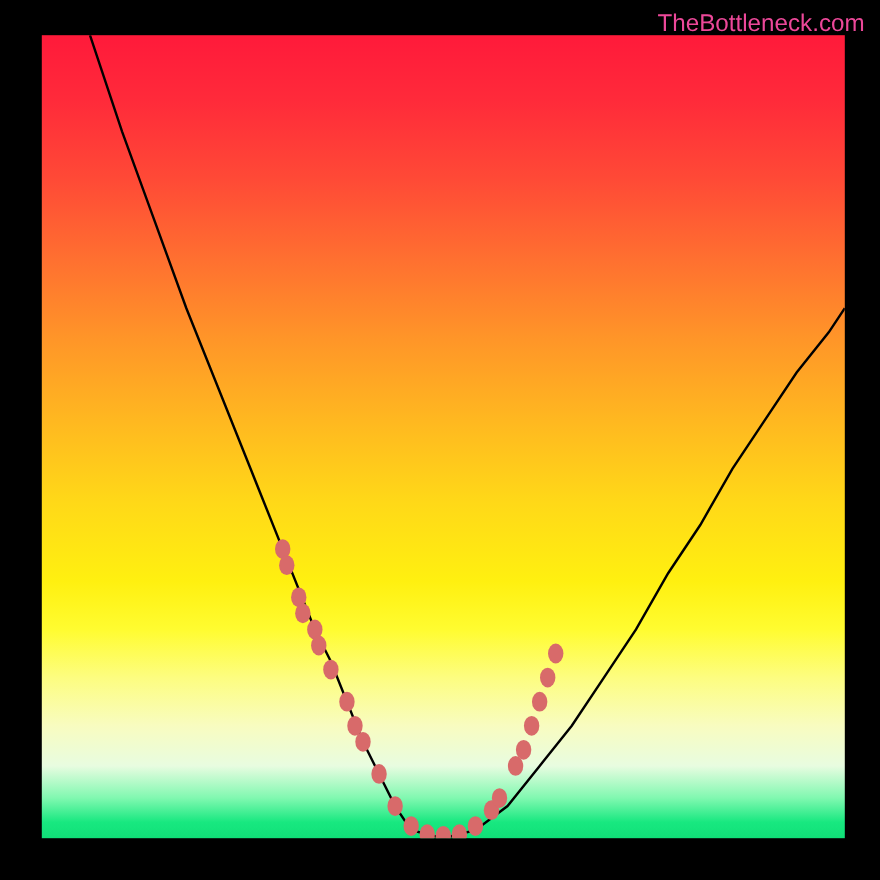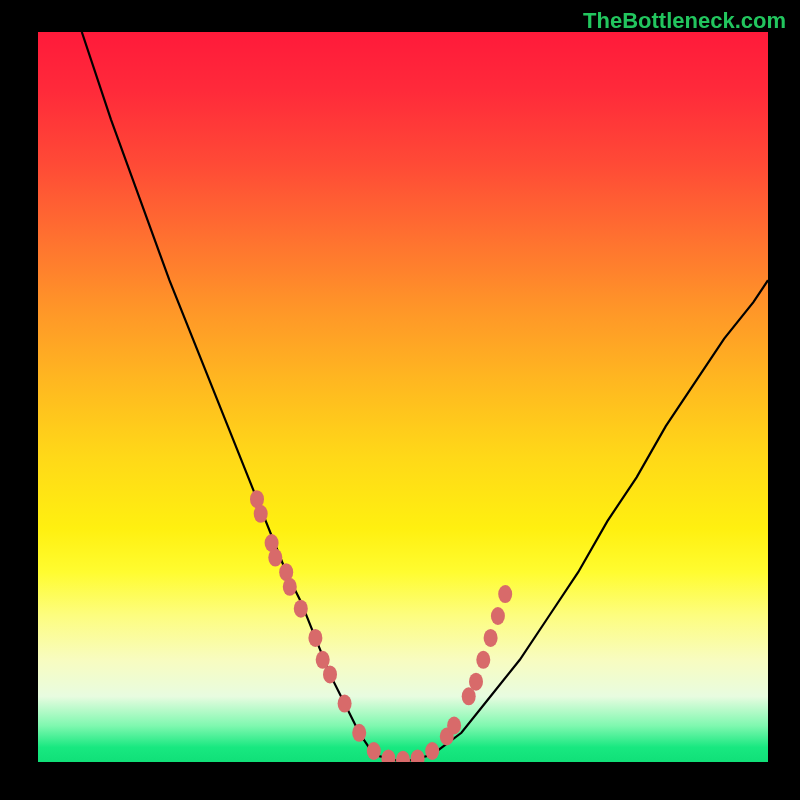--- a/index.html
+++ b/index.html
@@ -7,23 +7,23 @@
     width: 800px;
     height: 800px;
     background: #000;
     position: relative;
     font-family: Arial, sans-serif;
   }
   .watermark {
     position: absolute;
     top: 8px;
     right: 14px;
-    color: #22c55e;
+    color: #ec4899;
     font-size: 22px;
-    font-weight: 700;
+    font-weight: 400;
     z-index: 10;
     margin-left: 28px;
   }
   .plot-area {
     position: absolute;
     left: 38px;
     top: 32px;
     width: 730px;
     height: 730px;
     background: linear-gradient(to bottom,

